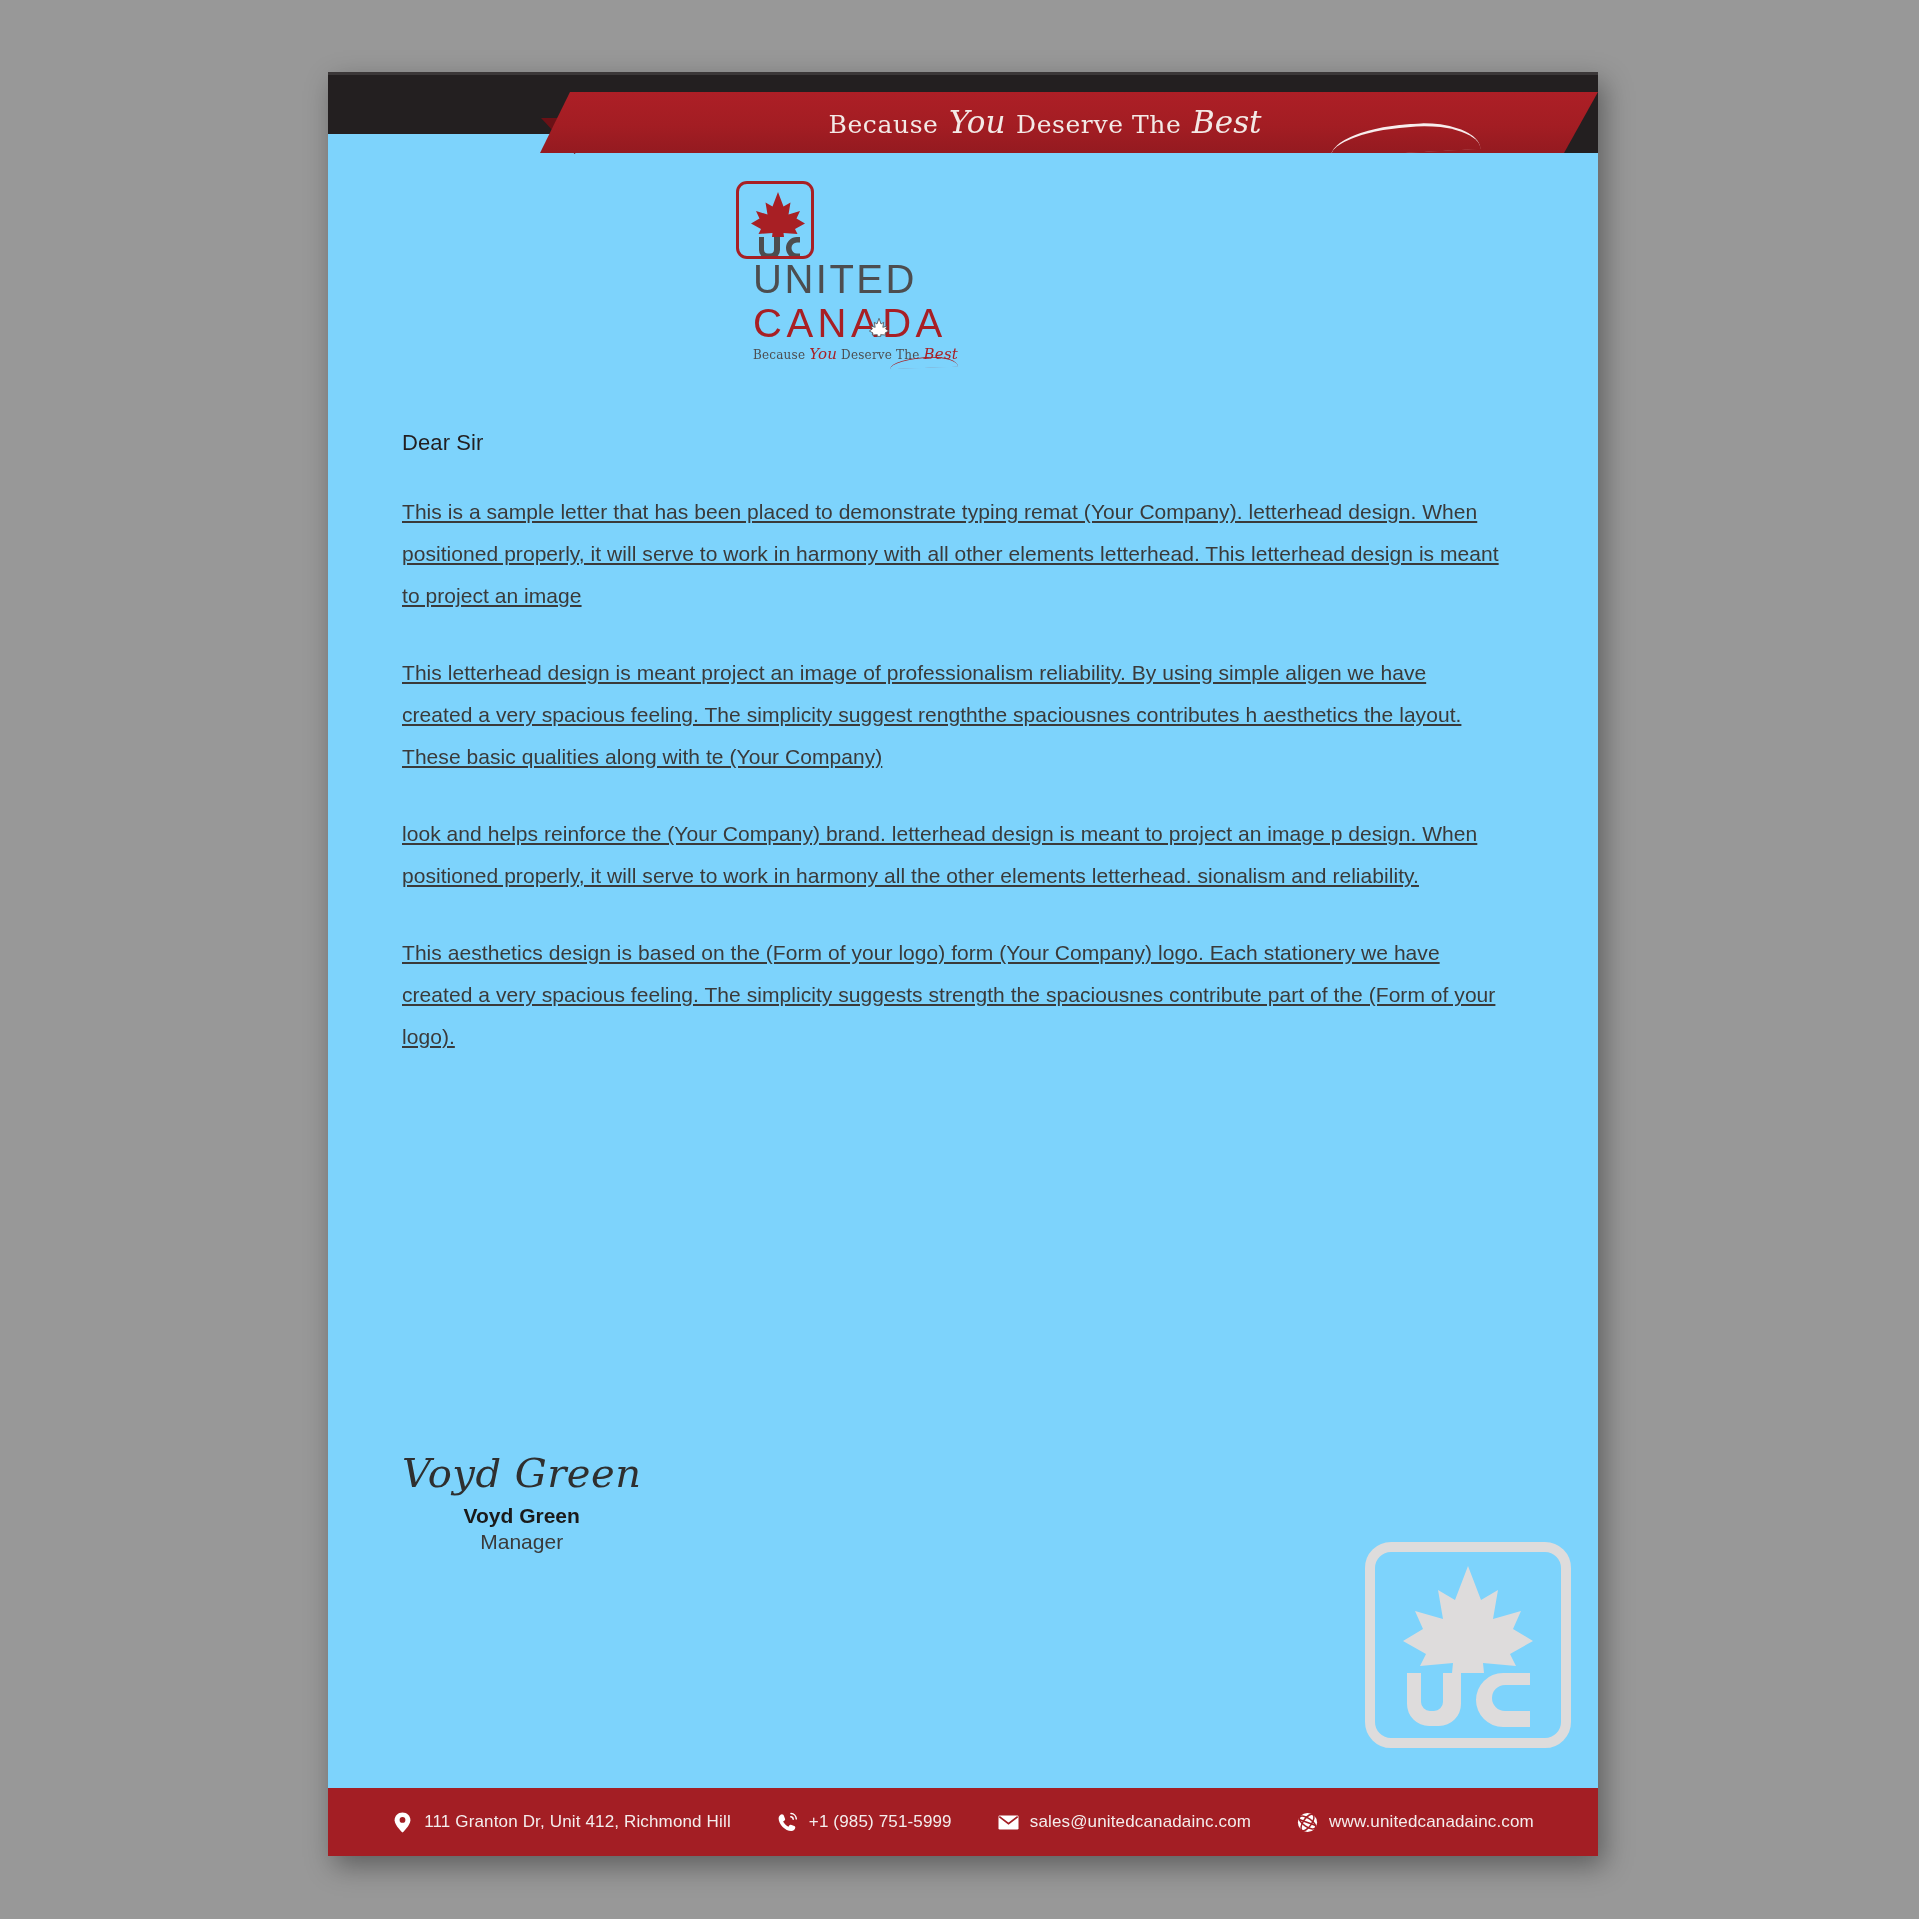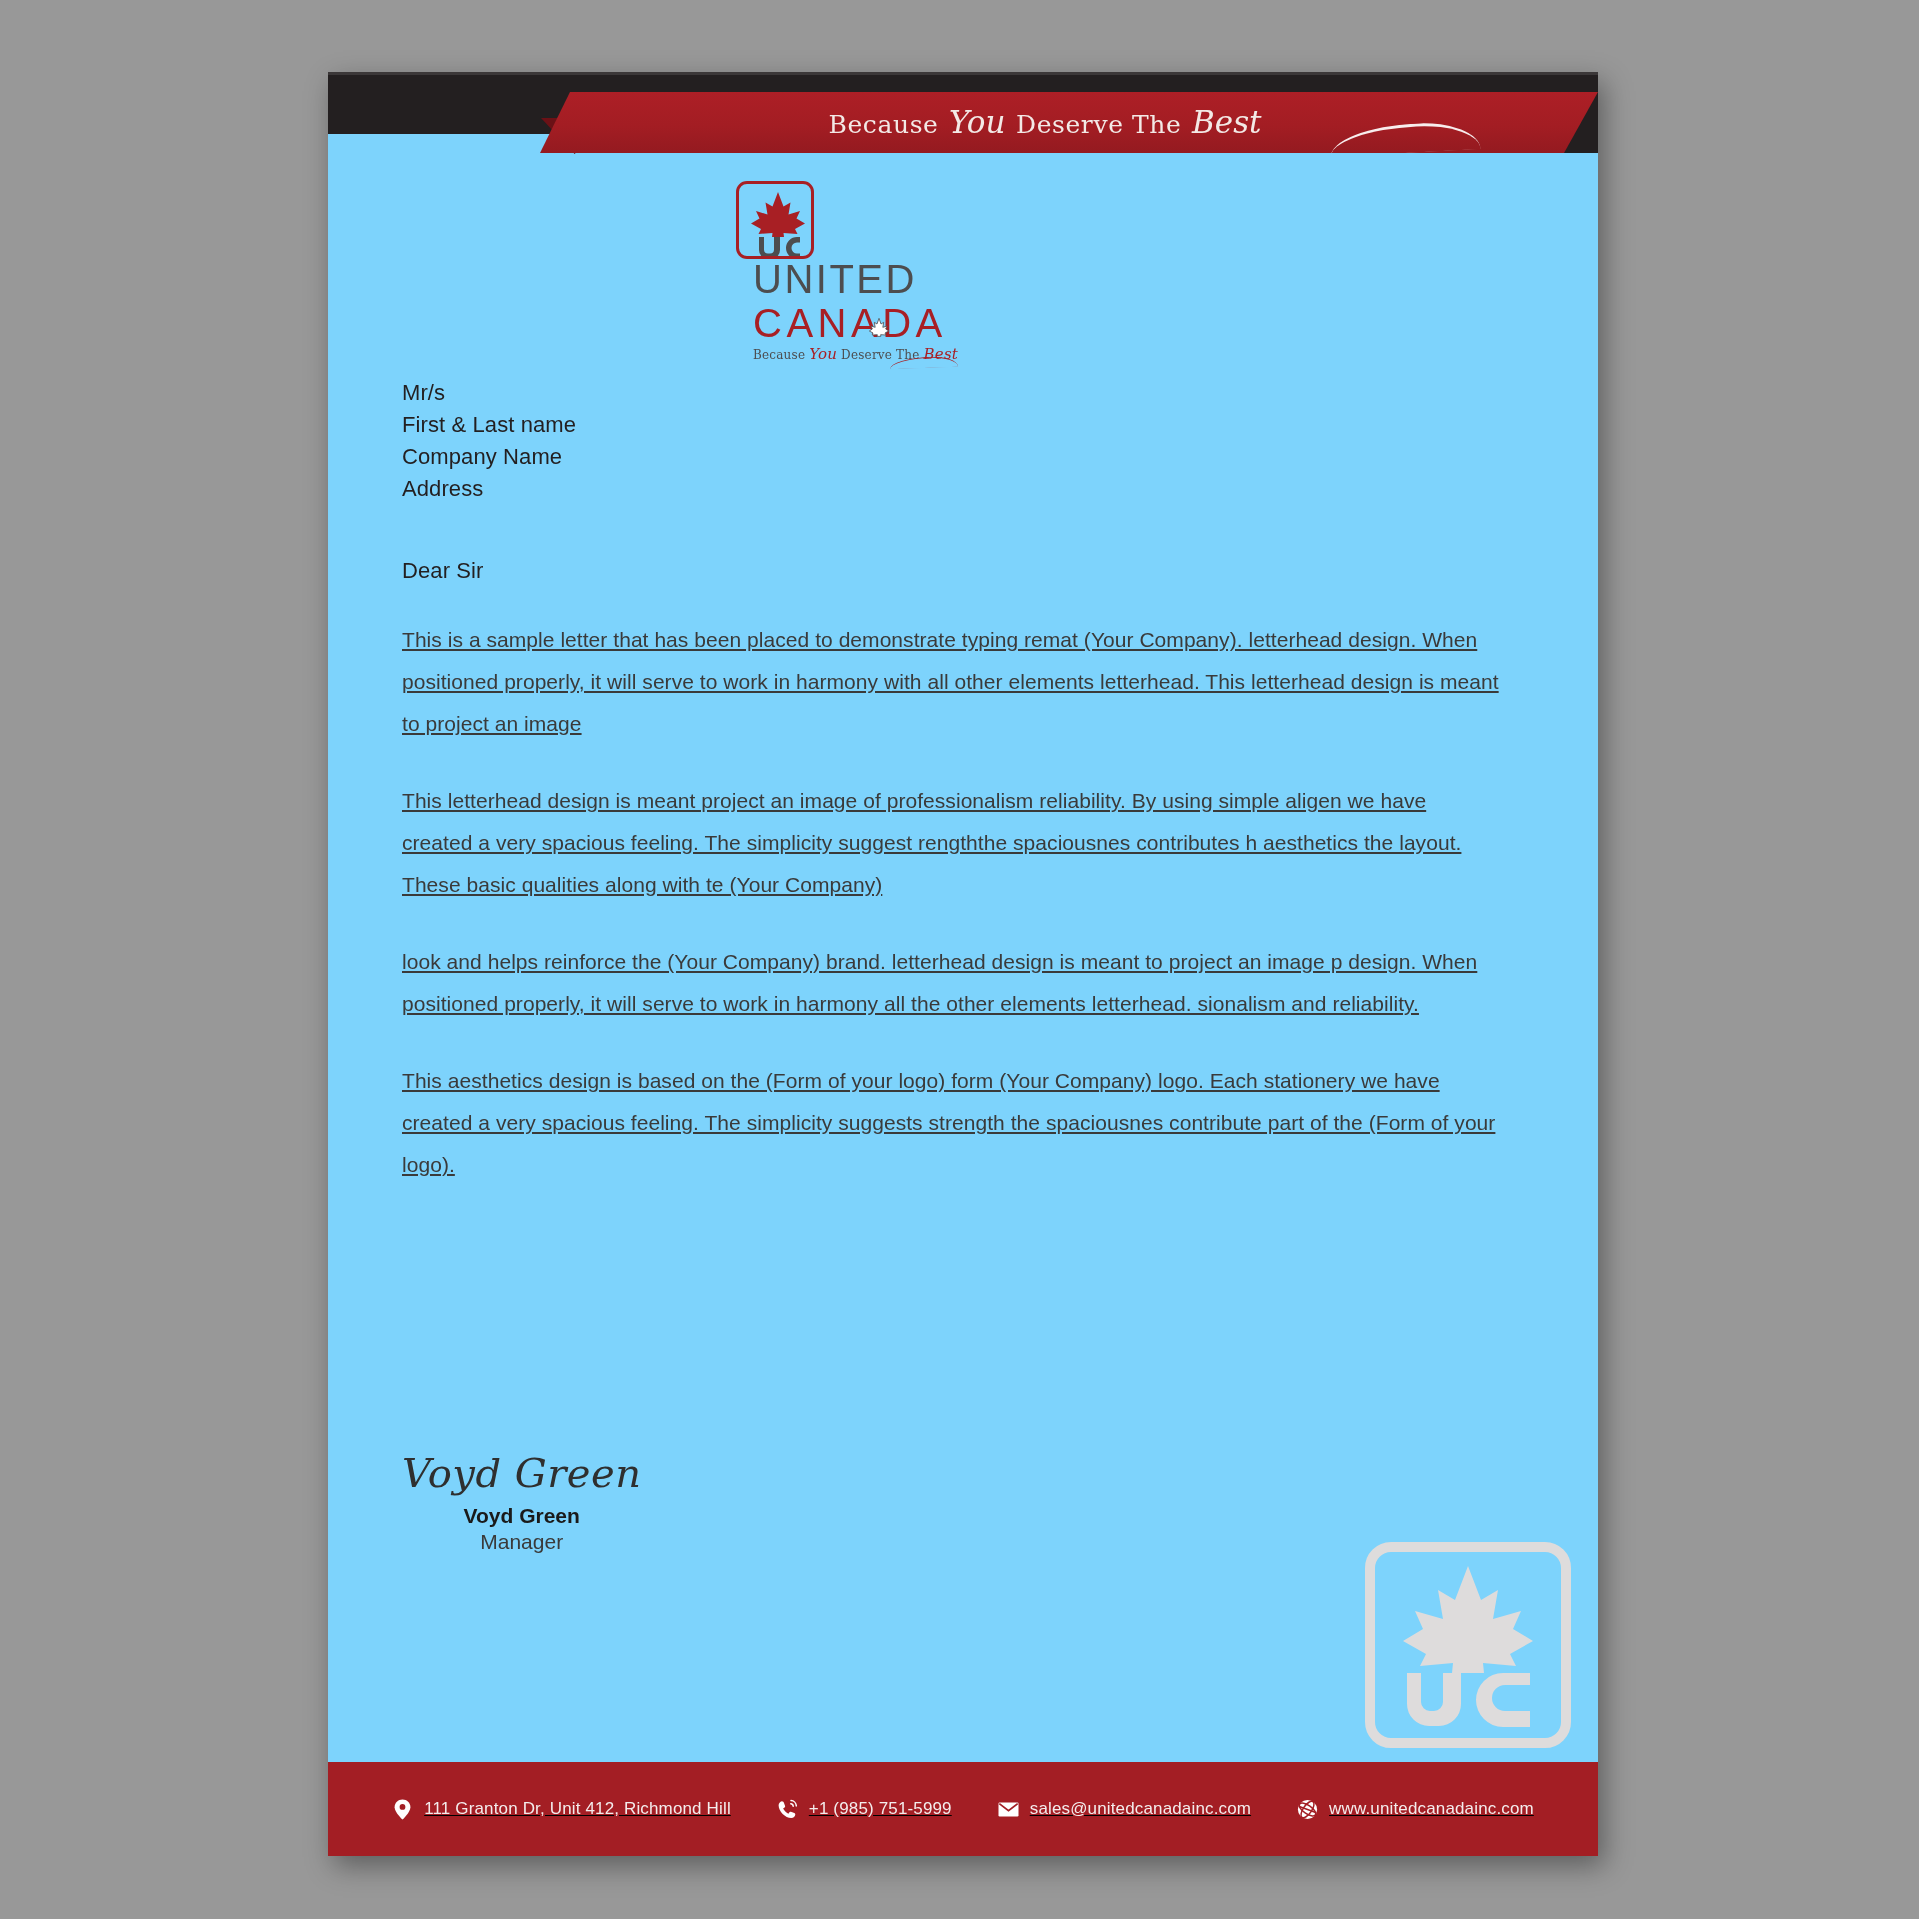--- a/index.html
+++ b/index.html
@@ -261,28 +261,27 @@
     overflow: hidden;
   }
   #watermark svg { position: absolute; left: 0; top: 0; }
 
   
   #footer {
     position: absolute;
     left: 0;
     bottom: 0;
     width: 100%;
-    height: 94px;
+    height: 68px;
     background: #a31e24;
     z-index: 7;
     display: flex;
     align-items: center;
     justify-content: center;
     gap: 46px;
-    text-decoration: underline;
   }
   .contact-item {
     display: flex;
     align-items: center;
     gap: 11px;
     color: #f4eded;
     font-size: 17px;
     letter-spacing: 0.15px;
     white-space: nowrap;
   }
@@ -333,26 +332,20 @@
         <svg id="logo-canada-leaf" viewBox="0 0 78 60" xmlns="http://www.w3.org/2000/svg">
           <path d="M39 4 L45 21 L53 16 L50.5 31 L63 27 L59 36 L68 42 L57 48 L59.5 54 L44 53 L44.5 58 L33.5 58 L34 53 L18.5 54 L21 48 L10 42 L19 36 L15 27 L27.5 31 L25 16 L33 21 Z" fill="#ffffff" stroke="#4d4d4f" stroke-width="2.4"></path>
         </svg>
       </div>
       <div id="logo-tagline"><span>Because</span>&nbsp;<span class="tl-script">You</span>&nbsp;<span>Deserve The</span>&nbsp;<span class="tl-script">Best</span><span id="logo-tagline-swash"></span></div>
     </div>
   </div>
 
   <div id="letter">
 
-    <div>
-      <div class="addr-line">Mr/s</div>
-      <div class="addr-line">First &amp; Last name</div>
-      <div class="addr-line">Company Name</div>
-      <div class="addr-line">Address</div>
-    </div>
 
     <div id="salutation">Dear Sir</div>
 
     <p class="para">This is a sample letter that has been placed to demonstrate typing remat (Your Company). letterhead design. When positioned properly, it will serve to work in harmony with all other elements letterhead. This letterhead design is meant to project an image</p>
     <p class="para">This letterhead design is meant project an image of professionalism reliability. By using simple aligen we have created a very spacious feeling. The simplicity suggest  rengththe spaciousnes contributes h aesthetics the layout. These basic qualities along with te (Your Company)</p>
     <p class="para">look and helps reinforce the (Your Company) brand. letterhead design is meant to project an image p design. When positioned properly, it will serve to work in harmony all the other elements letterhead. sionalism and reliability.</p>
     <p class="para">This aesthetics design is based on the (Form of your logo) form (Your Company) logo. Each stationery we have created a very spacious feeling. The simplicity suggests strength the spaciousnes contribute part of the (Form of your logo).</p>
   </div>
 
   <div id="signature-block">

